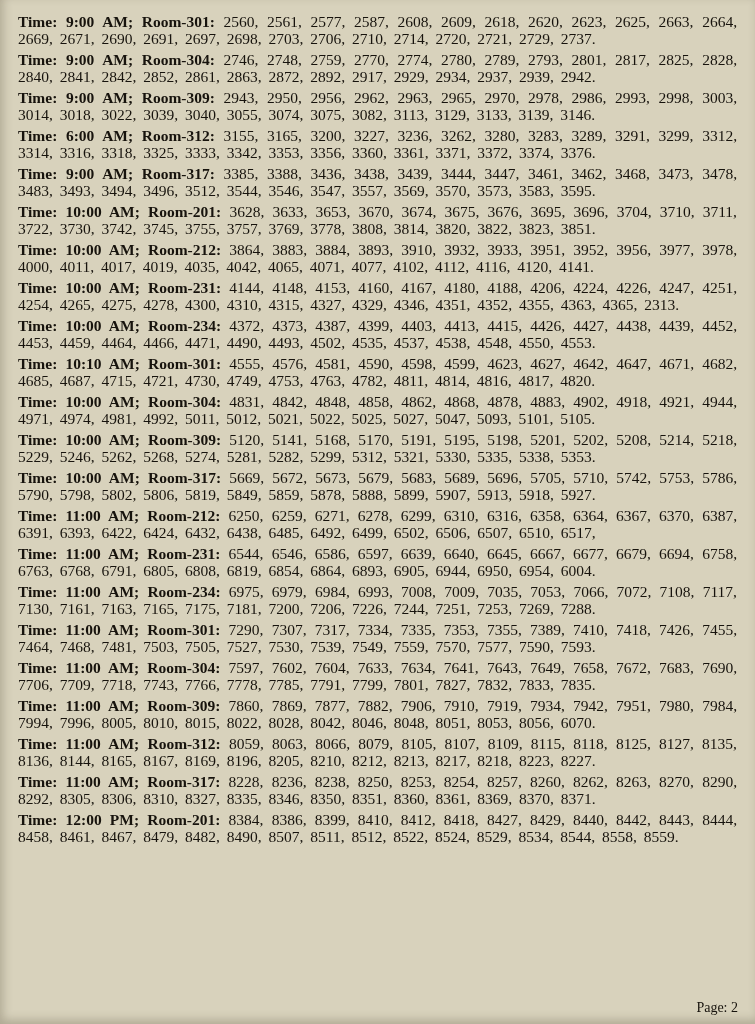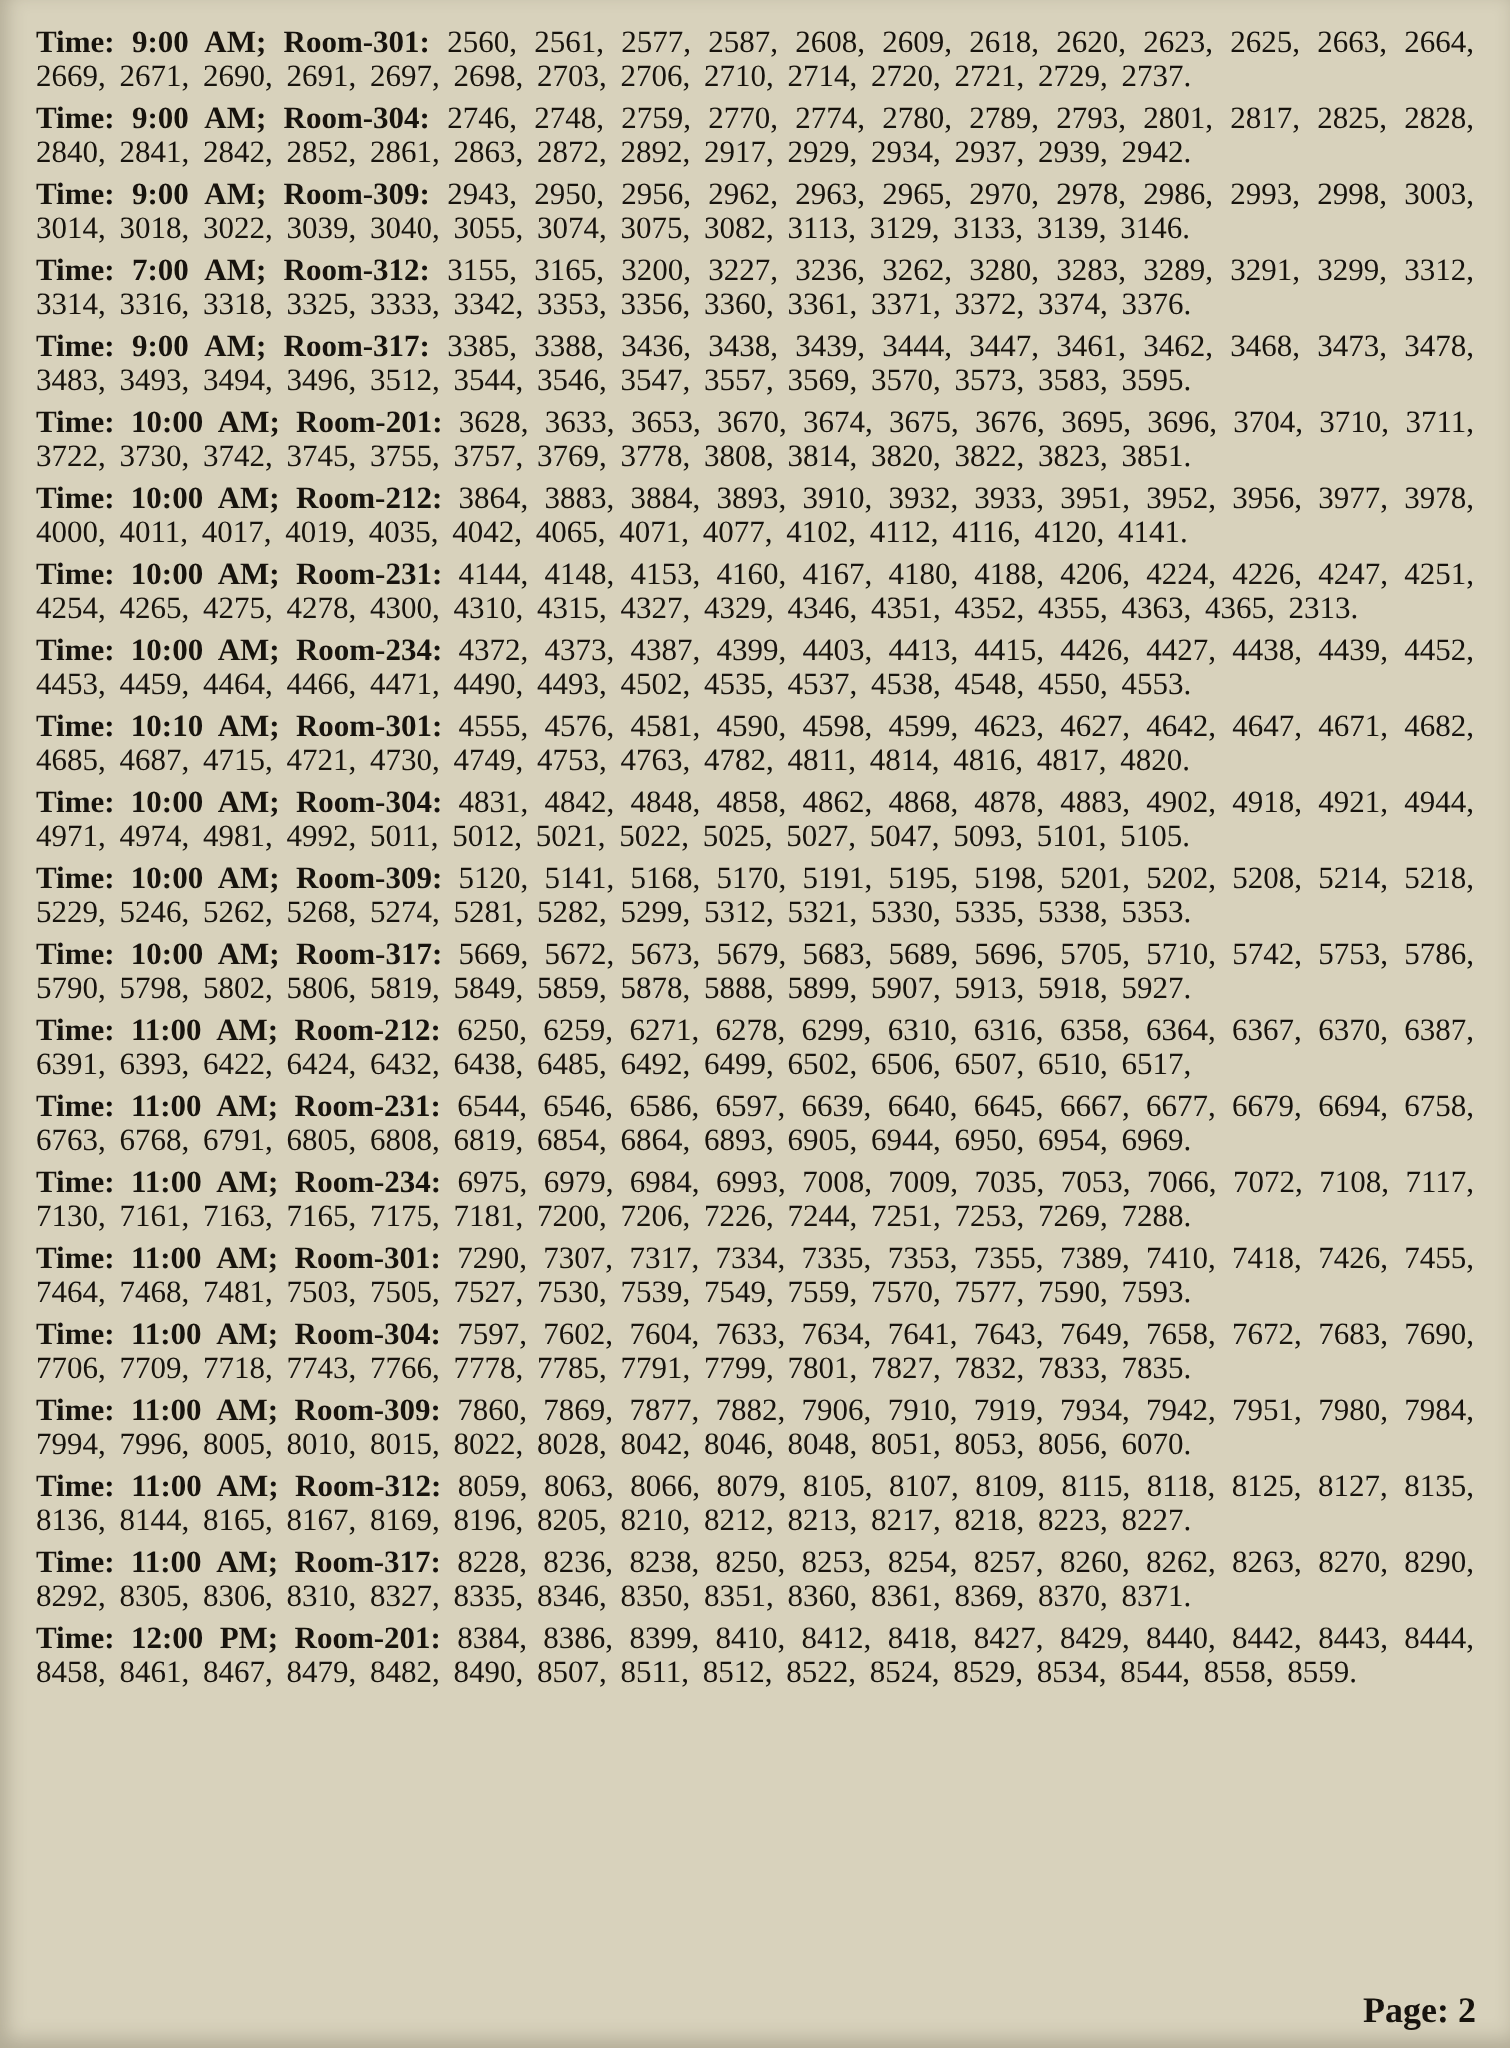--- a/index.html
+++ b/index.html
@@ -21,44 +21,44 @@
     font-size: 15.5px;
     line-height: 17px;
     text-align: justify;
     word-spacing: 3px;
   }
   .entry b { font-weight: bold; }
   .footer {
     position: absolute;
     right: 17px;
     bottom: 8px;
-    font-size: 18px;
-    font-weight: bold;
+    font-size: 14px;
+    font-weight: normal;
   }
 </style>
 </head>
 <body>
 
 <main class="page">
   <div>
       <p class="entry"><b>Time: 9:00 AM; Room-301:</b><span> 2560, 2561, 2577, 2587, 2608, 2609, 2618, 2620, 2623, 2625, 2663, 2664, 2669, 2671, 2690, 2691, 2697, 2698, 2703, 2706, 2710, 2714, 2720, 2721, 2729, 2737.</span></p>
       <p class="entry"><b>Time: 9:00 AM; Room-304:</b><span> 2746, 2748, 2759, 2770, 2774, 2780, 2789, 2793, 2801, 2817, 2825, 2828, 2840, 2841, 2842, 2852, 2861, 2863, 2872, 2892, 2917, 2929, 2934, 2937, 2939, 2942.</span></p>
       <p class="entry"><b>Time: 9:00 AM; Room-309:</b><span> 2943, 2950, 2956, 2962, 2963, 2965, 2970, 2978, 2986, 2993, 2998, 3003, 3014, 3018, 3022, 3039, 3040, 3055, 3074, 3075, 3082, 3113, 3129, 3133, 3139, 3146.</span></p>
-      <p class="entry"><b>Time: 7:00 AM; Room-312:</b><span> 3155, 3165, 3200, 3227, 3236, 3262, 3280, 3283, 3289, 3291, 3299, 3312, 3314, 3316, 3318, 3325, 3333, 3342, 3353, 3356, 3360, 3361, 3371, 3372, 3374, 3376.</span></p>
+      <p class="entry"><b>Time: 6:00 AM; Room-312:</b><span> 3155, 3165, 3200, 3227, 3236, 3262, 3280, 3283, 3289, 3291, 3299, 3312, 3314, 3316, 3318, 3325, 3333, 3342, 3353, 3356, 3360, 3361, 3371, 3372, 3374, 3376.</span></p>
       <p class="entry"><b>Time: 9:00 AM; Room-317:</b><span> 3385, 3388, 3436, 3438, 3439, 3444, 3447, 3461, 3462, 3468, 3473, 3478, 3483, 3493, 3494, 3496, 3512, 3544, 3546, 3547, 3557, 3569, 3570, 3573, 3583, 3595.</span></p>
       <p class="entry"><b>Time: 10:00 AM; Room-201:</b><span> 3628, 3633, 3653, 3670, 3674, 3675, 3676, 3695, 3696, 3704, 3710, 3711, 3722, 3730, 3742, 3745, 3755, 3757, 3769, 3778, 3808, 3814, 3820, 3822, 3823, 3851.</span></p>
       <p class="entry"><b>Time: 10:00 AM; Room-212:</b><span> 3864, 3883, 3884, 3893, 3910, 3932, 3933, 3951, 3952, 3956, 3977, 3978, 4000, 4011, 4017, 4019, 4035, 4042, 4065, 4071, 4077, 4102, 4112, 4116, 4120, 4141.</span></p>
       <p class="entry"><b>Time: 10:00 AM; Room-231:</b><span> 4144, 4148, 4153, 4160, 4167, 4180, 4188, 4206, 4224, 4226, 4247, 4251, 4254, 4265, 4275, 4278, 4300, 4310, 4315, 4327, 4329, 4346, 4351, 4352, 4355, 4363, 4365, 2313.</span></p>
       <p class="entry"><b>Time: 10:00 AM; Room-234:</b><span> 4372, 4373, 4387, 4399, 4403, 4413, 4415, 4426, 4427, 4438, 4439, 4452, 4453, 4459, 4464, 4466, 4471, 4490, 4493, 4502, 4535, 4537, 4538, 4548, 4550, 4553.</span></p>
       <p class="entry"><b>Time: 10:10 AM; Room-301:</b><span> 4555, 4576, 4581, 4590, 4598, 4599, 4623, 4627, 4642, 4647, 4671, 4682, 4685, 4687, 4715, 4721, 4730, 4749, 4753, 4763, 4782, 4811, 4814, 4816, 4817, 4820.</span></p>
       <p class="entry"><b>Time: 10:00 AM; Room-304:</b><span> 4831, 4842, 4848, 4858, 4862, 4868, 4878, 4883, 4902, 4918, 4921, 4944, 4971, 4974, 4981, 4992, 5011, 5012, 5021, 5022, 5025, 5027, 5047, 5093, 5101, 5105.</span></p>
       <p class="entry"><b>Time: 10:00 AM; Room-309:</b><span> 5120, 5141, 5168, 5170, 5191, 5195, 5198, 5201, 5202, 5208, 5214, 5218, 5229, 5246, 5262, 5268, 5274, 5281, 5282, 5299, 5312, 5321, 5330, 5335, 5338, 5353.</span></p>
       <p class="entry"><b>Time: 10:00 AM; Room-317:</b><span> 5669, 5672, 5673, 5679, 5683, 5689, 5696, 5705, 5710, 5742, 5753, 5786, 5790, 5798, 5802, 5806, 5819, 5849, 5859, 5878, 5888, 5899, 5907, 5913, 5918, 5927.</span></p>
       <p class="entry"><b>Time: 11:00 AM; Room-212:</b><span> 6250, 6259, 6271, 6278, 6299, 6310, 6316, 6358, 6364, 6367, 6370, 6387, 6391, 6393, 6422, 6424, 6432, 6438, 6485, 6492, 6499, 6502, 6506, 6507, 6510, 6517,</span></p>
-      <p class="entry"><b>Time: 11:00 AM; Room-231:</b><span> 6544, 6546, 6586, 6597, 6639, 6640, 6645, 6667, 6677, 6679, 6694, 6758, 6763, 6768, 6791, 6805, 6808, 6819, 6854, 6864, 6893, 6905, 6944, 6950, 6954, 6969.</span></p>
+      <p class="entry"><b>Time: 11:00 AM; Room-231:</b><span> 6544, 6546, 6586, 6597, 6639, 6640, 6645, 6667, 6677, 6679, 6694, 6758, 6763, 6768, 6791, 6805, 6808, 6819, 6854, 6864, 6893, 6905, 6944, 6950, 6954, 6004.</span></p>
       <p class="entry"><b>Time: 11:00 AM; Room-234:</b><span> 6975, 6979, 6984, 6993, 7008, 7009, 7035, 7053, 7066, 7072, 7108, 7117, 7130, 7161, 7163, 7165, 7175, 7181, 7200, 7206, 7226, 7244, 7251, 7253, 7269, 7288.</span></p>
       <p class="entry"><b>Time: 11:00 AM; Room-301:</b><span> 7290, 7307, 7317, 7334, 7335, 7353, 7355, 7389, 7410, 7418, 7426, 7455, 7464, 7468, 7481, 7503, 7505, 7527, 7530, 7539, 7549, 7559, 7570, 7577, 7590, 7593.</span></p>
       <p class="entry"><b>Time: 11:00 AM; Room-304:</b><span> 7597, 7602, 7604, 7633, 7634, 7641, 7643, 7649, 7658, 7672, 7683, 7690, 7706, 7709, 7718, 7743, 7766, 7778, 7785, 7791, 7799, 7801, 7827, 7832, 7833, 7835.</span></p>
       <p class="entry"><b>Time: 11:00 AM; Room-309:</b><span> 7860, 7869, 7877, 7882, 7906, 7910, 7919, 7934, 7942, 7951, 7980, 7984, 7994, 7996, 8005, 8010, 8015, 8022, 8028, 8042, 8046, 8048, 8051, 8053, 8056, 6070.</span></p>
       <p class="entry"><b>Time: 11:00 AM; Room-312:</b><span> 8059, 8063, 8066, 8079, 8105, 8107, 8109, 8115, 8118, 8125, 8127, 8135, 8136, 8144, 8165, 8167, 8169, 8196, 8205, 8210, 8212, 8213, 8217, 8218, 8223, 8227.</span></p>
       <p class="entry"><b>Time: 11:00 AM; Room-317:</b><span> 8228, 8236, 8238, 8250, 8253, 8254, 8257, 8260, 8262, 8263, 8270, 8290, 8292, 8305, 8306, 8310, 8327, 8335, 8346, 8350, 8351, 8360, 8361, 8369, 8370, 8371.</span></p>
       <p class="entry"><b>Time: 12:00 PM; Room-201:</b><span> 8384, 8386, 8399, 8410, 8412, 8418, 8427, 8429, 8440, 8442, 8443, 8444, 8458, 8461, 8467, 8479, 8482, 8490, 8507, 8511, 8512, 8522, 8524, 8529, 8534, 8544, 8558, 8559.</span></p>
     </div>
 </main>
 

